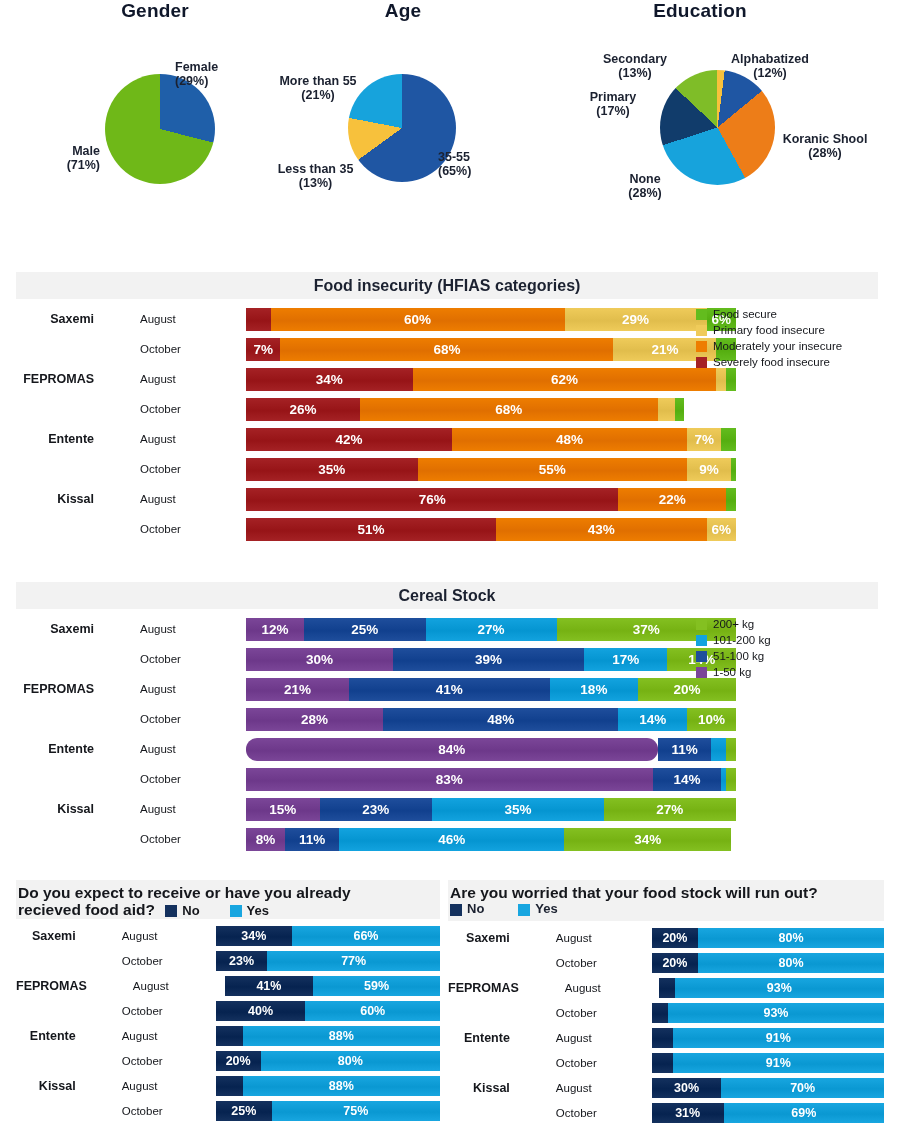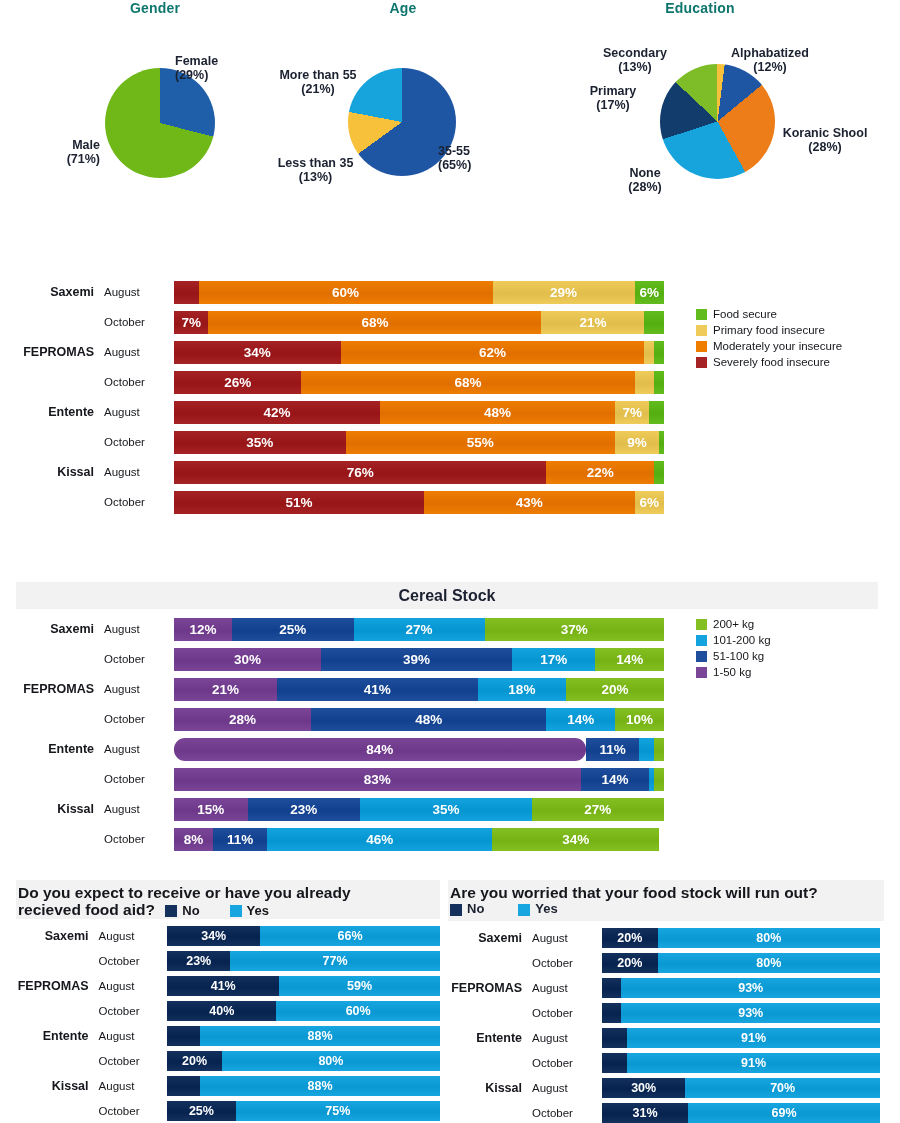--- a/index.html
+++ b/index.html
@@ -7,22 +7,22 @@
     width:900px;height:1123px;background:#ffffff;
     font-family:"Liberation Sans","DejaVu Sans",sans-serif;
     color:#1b2130;position:relative;overflow:hidden;
   }
   .page{position:relative;width:900px;height:1123px;}
 
   
   .pies{position:relative;height:258px;}
   .pie-block{position:absolute;top:0;}
   .pie-title{
-    text-align:center;font-size:14px;font-weight:bold;letter-spacing:.2px;
-    color:#0f766e;
+    text-align:center;font-size:19px;font-weight:bold;letter-spacing:.2px;
+    color:#0f172a;
   }
   .pie-wrap{position:relative;}
   .pie{
     border-radius:50%;position:absolute;
   }
   .pie-label{
     position:absolute;font-size:12.5px;font-weight:bold;line-height:1.15;
     color:#1b2130;white-space:nowrap;
   }
   .pie-label.c{text-align:center;}
@@ -39,21 +39,21 @@
     text-align:left;padding:0;line-height:1.12;height:auto;
   }
   .qtitle{
     font-size:15.5px;font-weight:bold;color:#15171c;padding:4px 2px 0 2px;
   }
   .qlegend{display:flex;align-items:center;padding:1px 2px 4px 2px;}
   .qlegend .li{display:flex;align-items:center;font-size:13px;font-weight:bold;color:#1b2130;}
   .qlegend .sw{width:12px;height:12px;margin-right:5px;display:inline-block;}
 
   .rows{position:relative;}
-  .row{display:flex;align-items:center;height:24px;margin-bottom:6px;}
+  .row{display:flex;align-items:center;height:24px;margin-bottom:6px;gap:36px;}
   .grp{width:78px;font-size:12.5px;font-weight:bold;color:#15171c;text-align:right;padding-right:10px;}
   .mon{width:62px;font-size:11.5px;color:#15171c;padding-right:8px;}
   .bar{display:flex;height:23px;overflow:hidden;}
   .seg{
     display:flex;align-items:center;justify-content:center;
     font-size:13.5px;font-weight:bold;color:#ffffff;height:100%;
     overflow:hidden;white-space:nowrap;
   }
 
   .legend{position:absolute;font-size:11.5px;color:#15171c;}
@@ -127,20 +127,21 @@
         </div>
         <div class="pie-label c" style="left:30px;top:150px;width:80px;">
           <span>None</span>
           <span class="pct">(28%)</span>
         </div>
       </div>
     </div>
   </div>
 
   <div class="panel" style="top:272px;width:862px;">
+    <div class="panel-head" style="width:862px;">Food insecurity (HFIAS categories)</div>
     <div class="rows" style="margin-top:8px;">
         <div class="row">
           <div class="grp">Saxemi</div>
           <div class="mon">August</div>
           <div class="bar" style="width: 490px;">
             <div class="seg" style="width: 24.5px; background: linear-gradient(rgb(165, 34, 37) 0%, rgb(151, 20, 23) 55%, rgb(165, 34, 37) 100%);"></div>
             <div class="seg" style="width: 294px; background: linear-gradient(rgb(238, 125, 0) 0%, rgb(224, 111, 0) 55%, rgb(238, 125, 0) 100%);">60%</div>
             <div class="seg" style="width: 142.1px; background: linear-gradient(rgb(239, 203, 90) 0%, rgb(225, 189, 76) 55%, rgb(239, 203, 90) 100%);">29%</div>
             <div class="seg" style="width: 29.4px; background: linear-gradient(rgb(99, 188, 30) 0%, rgb(85, 174, 16) 55%, rgb(99, 188, 30) 100%);">6%</div>
           </div>
@@ -161,21 +162,21 @@
           <div class="bar" style="width: 490px;">
             <div class="seg" style="width: 166.6px; background: linear-gradient(rgb(165, 34, 37) 0%, rgb(151, 20, 23) 55%, rgb(165, 34, 37) 100%);">34%</div>
             <div class="seg" style="width: 303.8px; background: linear-gradient(rgb(238, 125, 0) 0%, rgb(224, 111, 0) 55%, rgb(238, 125, 0) 100%);">62%</div>
             <div class="seg" style="width: 9.8px; background: linear-gradient(rgb(239, 203, 90) 0%, rgb(225, 189, 76) 55%, rgb(239, 203, 90) 100%);"></div>
             <div class="seg" style="width: 9.8px; background: linear-gradient(rgb(99, 188, 30) 0%, rgb(85, 174, 16) 55%, rgb(99, 188, 30) 100%);"></div>
           </div>
         </div>
         <div class="row">
           <div class="grp"></div>
           <div class="mon">October</div>
-          <div class="bar" style="width: 490px;">
+          <div class="bar" style="width: 438px;">
             <div class="seg" style="width: 127.4px; background: linear-gradient(rgb(165, 34, 37) 0%, rgb(151, 20, 23) 55%, rgb(165, 34, 37) 100%);">26%</div>
             <div class="seg" style="width: 333.2px; background: linear-gradient(rgb(238, 125, 0) 0%, rgb(224, 111, 0) 55%, rgb(238, 125, 0) 100%);">68%</div>
             <div class="seg" style="width: 19.6px; background: linear-gradient(rgb(239, 203, 90) 0%, rgb(225, 189, 76) 55%, rgb(239, 203, 90) 100%);"></div>
             <div class="seg" style="width: 9.8px; background: linear-gradient(rgb(99, 188, 30) 0%, rgb(85, 174, 16) 55%, rgb(99, 188, 30) 100%);"></div>
           </div>
         </div>
         <div class="row">
           <div class="grp">Entente</div>
           <div class="mon">August</div>
           <div class="bar" style="width: 490px;">

